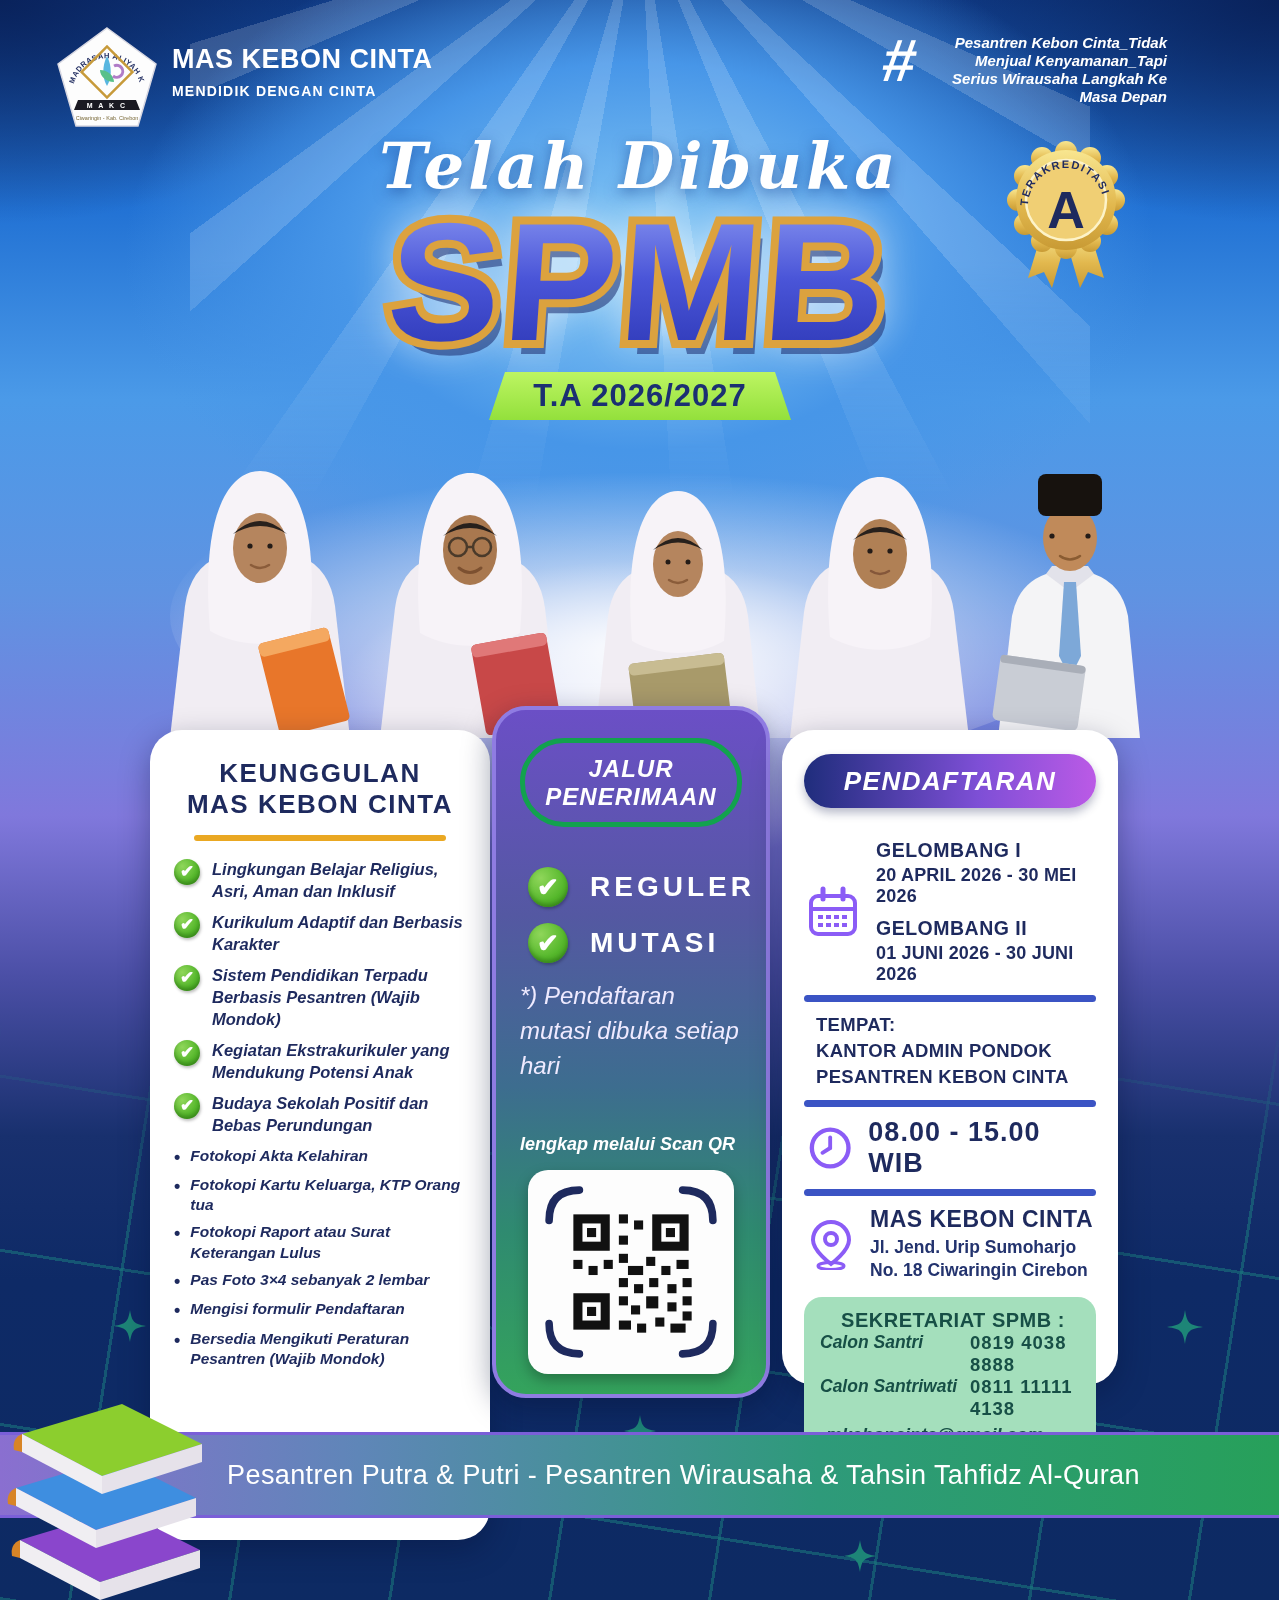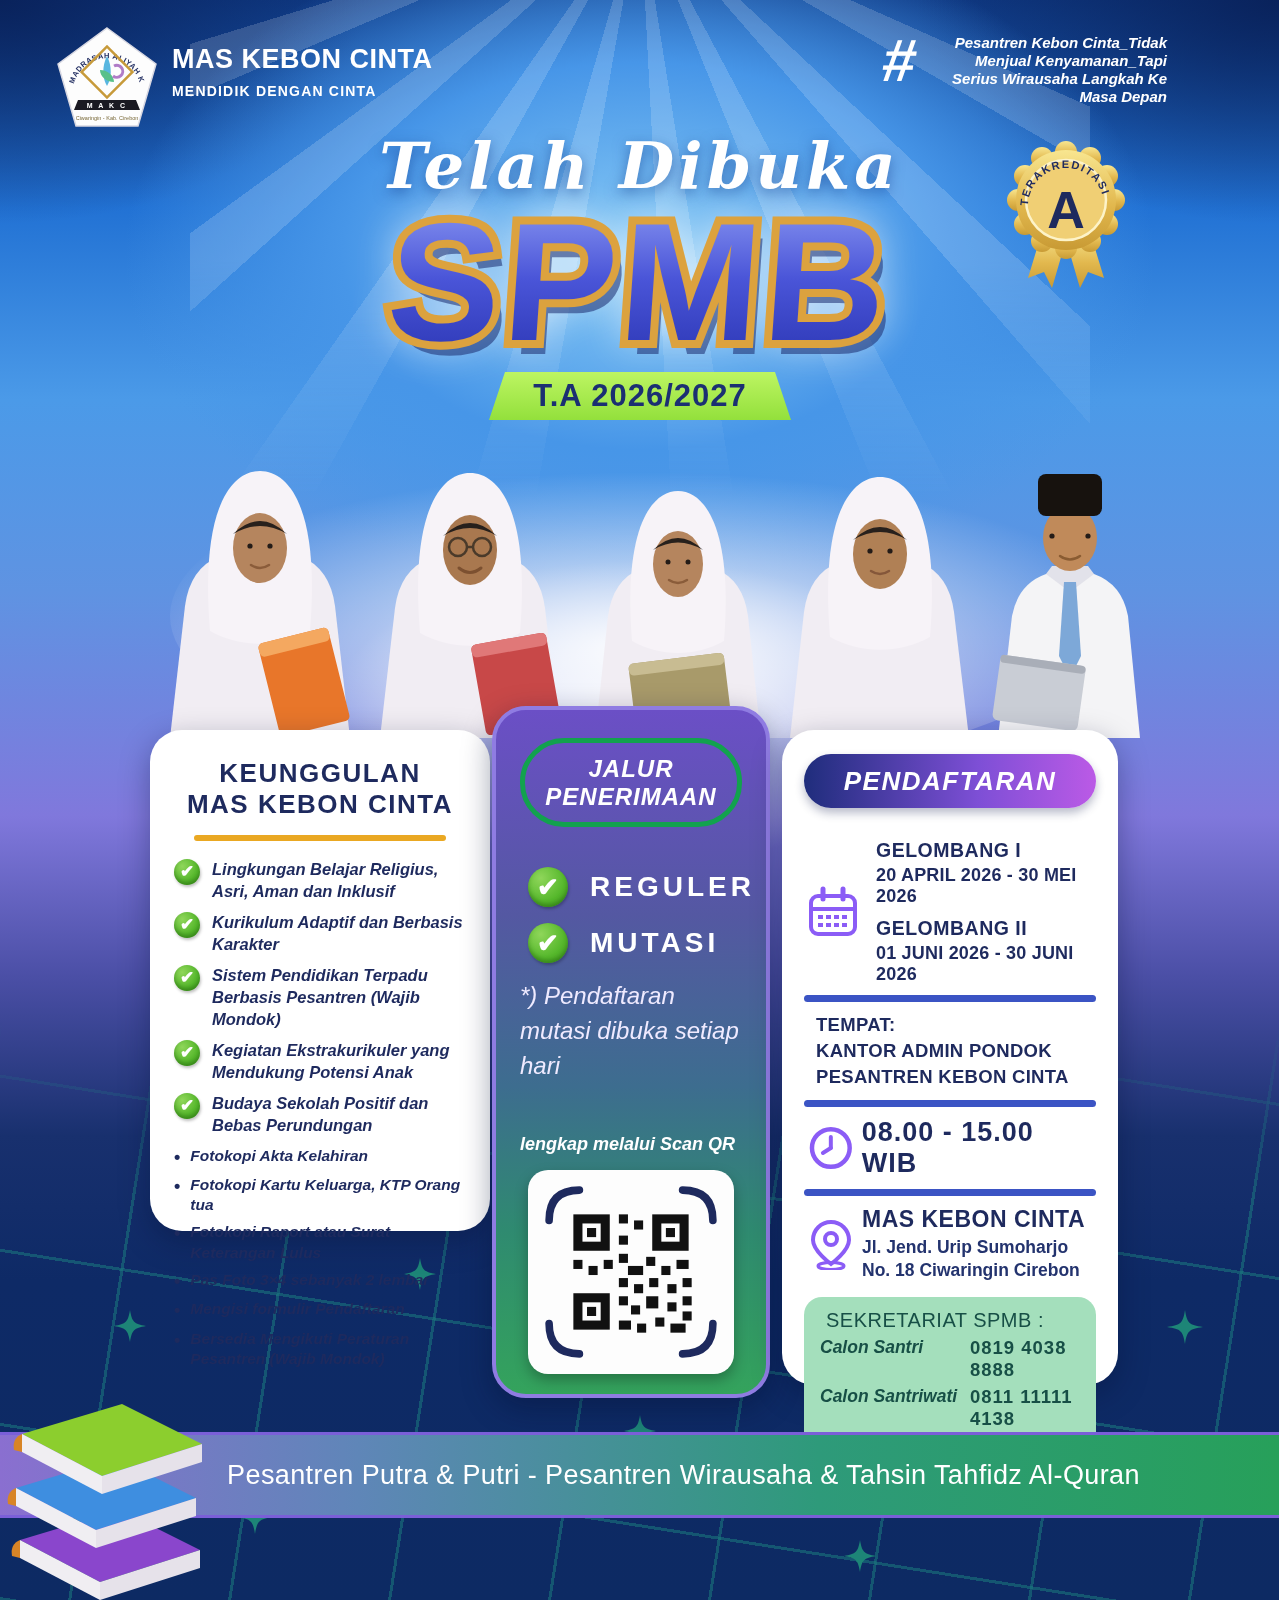--- a/index.html
+++ b/index.html
@@ -52,21 +52,21 @@
     background:linear-gradient(180deg,#bdf562,#93e03c);
     clip-path:polygon(16px 0, calc(100% - 16px) 0, 100% 100%, 0 100%);
     display:flex; align-items:center; justify-content:center;
     color:#1b2f72; font-weight:900; font-size:31px; letter-spacing:1px; }
   .badge { position:absolute; left:1006px; top:136px; width:120px; height:156px; }
 
   .students { position:absolute; left:140px; top:416px; width:1000px; height:322px; }
 
   
   .card { position:absolute; background:#fff; border-radius:32px; box-shadow:0 10px 30px rgba(5,15,50,.35); }
-  .card-left  { left:150px; top:730px; width:340px; height:501px; padding:28px 24px 20px; }
+  .card-left  { left:150px; top:730px; width:340px; height:810px; padding:28px 24px 20px; }
   .card-right { left:782px; top:730px; width:336px; height:655px; padding:24px 22px 18px; }
   .card-mid { position:absolute; left:492px; top:706px; width:278px; height:692px;
     border-radius:34px; border:4px solid #8f7ce2; padding:24px 18px 20px;
     background:linear-gradient(180deg,#6b4fc6 0%, #5458a2 30%, #3d6d8f 55%, #2f8a70 76%, #34a35c 100%);
     box-shadow:0 10px 30px rgba(5,15,50,.4); display:flex; flex-direction:column; }
   .lc-title { text-align:center; font-weight:900; font-size:26px; line-height:1.18; letter-spacing:1.5px; color:#1e2a5e; }
   .gold-divider { width:252px; height:6px; border-radius:3px; background:#eaa822; margin:16px auto 18px; }
   .check-list .row { display:flex; gap:12px; margin-bottom:9px; }
   .check-ico { flex:0 0 26px; width:26px; height:26px; border-radius:50%;
     background:radial-gradient(circle at 32% 28%, #8fd65a, #56b82c 60%, #3f9a1e);
@@ -99,27 +99,27 @@
   
   .pendaftaran-pill { width:292px; height:54px; margin:0 auto; font-size:26px; letter-spacing:1.5px;
     background:linear-gradient(90deg,#1f2d7c 0%, #7e4fd6 60%, #bb5ae6 100%); }
   .waves { display:flex; gap:14px; margin-top:31px; align-items:center; }
   .cal-ico { flex:0 0 58px; }
   .wave-label { font-weight:900; font-size:19.5px; letter-spacing:.5px; color:#1e2a5e; }
   .wave-dates { font-weight:900; font-size:18px; letter-spacing:.2px; color:#1e2a5e; margin:3px 0 10px; }
   .blue-divider { height:7px; border-radius:4px; background:#3b54c4; margin:10px 0; }
   .tempat { padding-left:12px; }
   .tempat div { font-weight:900; font-size:18.5px; line-height:1.4; color:#1e2a5e; letter-spacing:.3px; }
-  .icon-row { display:flex; align-items:center; gap:8px; padding-left:4px; }
+  .icon-row { display:flex; align-items:center; gap:16px; padding-left:4px; }
   .time-text { font-weight:900; font-size:27px; color:#1e2a5e; letter-spacing:1px; }
   .loc-name { font-weight:900; font-size:23px; color:#1e2a5e; letter-spacing:.5px; }
   .loc-addr { font-weight:bold; font-size:17.5px; color:#23336e; line-height:1.35; margin-top:3px; }
   .secretariat { margin-top:14px; background:#a4dfbc; border-radius:18px; padding:12px 16px 12px; }
-  .sec-title { font-weight:400; font-size:20px; color:#174f46; letter-spacing:.5px; padding-left:6px; }
-  .sec-row { display:grid; grid-template-columns:150px 1fr; margin-top:5px; }
+  .sec-title { font-weight:700; font-size:20px; color:#174f46; letter-spacing:.5px; padding-left:6px;text-align:center; }
+  .sec-row { display:grid; grid-template-columns:150px 1fr; }
   .sec-label { font-weight:bold; font-style:italic; font-size:17.5px; color:#174f46; }
   .sec-phone { font-weight:900; font-size:18.5px; color:#174f46; letter-spacing:1px; }
   .sec-email { font-weight:bold; font-style:italic; font-size:18px; color:#174f46; margin-top:5px; padding-left:6px; }
 
   
   .footer-banner { position:absolute; left:0; top:1432px; width:1279px; height:86px;
     background:linear-gradient(90deg,#8a6fd0 0%, #5f86b8 28%, #2e9a7a 64%, #27a05a 100%);
     border-top:3px solid #7a5fd8; border-bottom:3px solid #7a5fd8;
     display:flex; align-items:center; justify-content:center; padding-left:88px; }
   .footer-banner span { color:#fff; font-size:27px; letter-spacing:.4px; }

